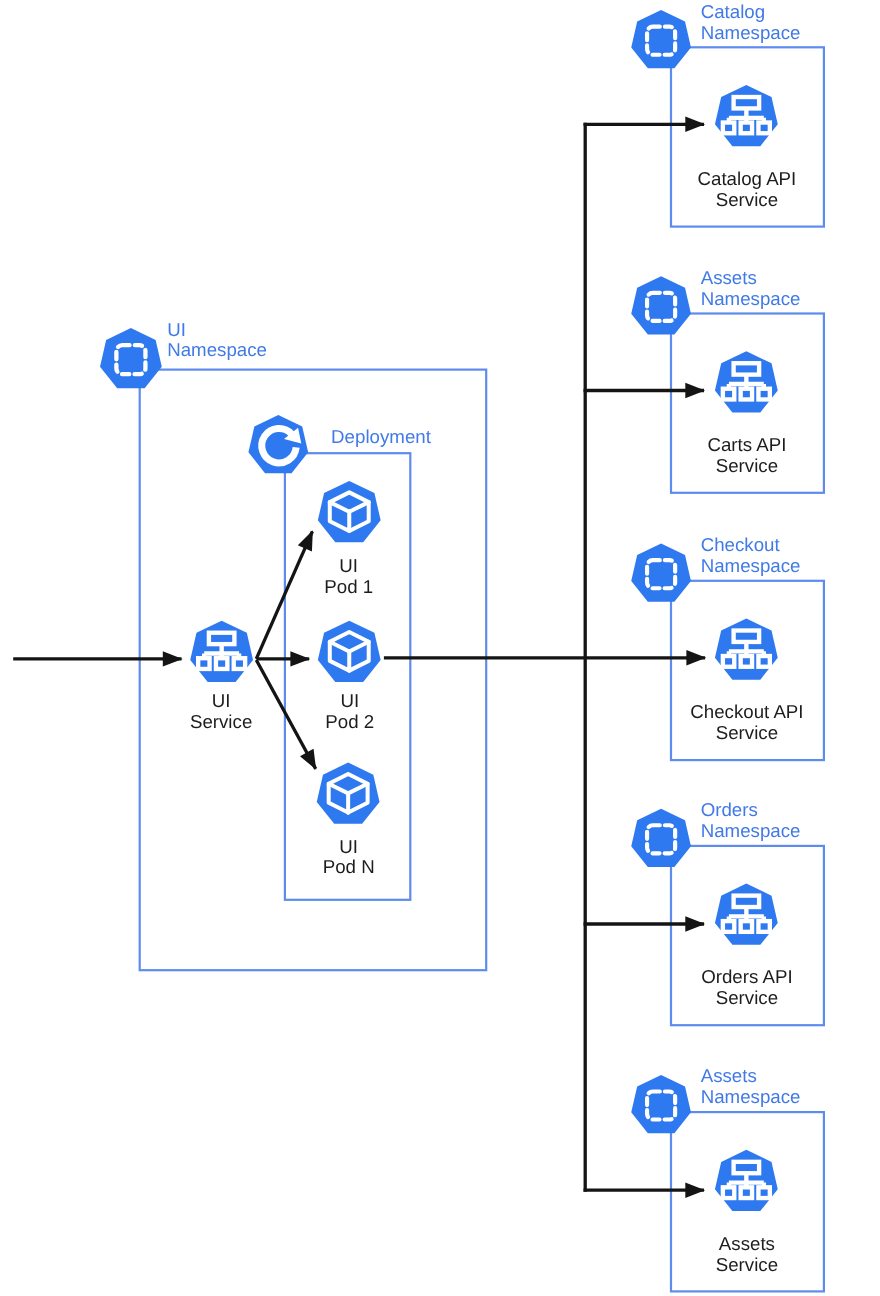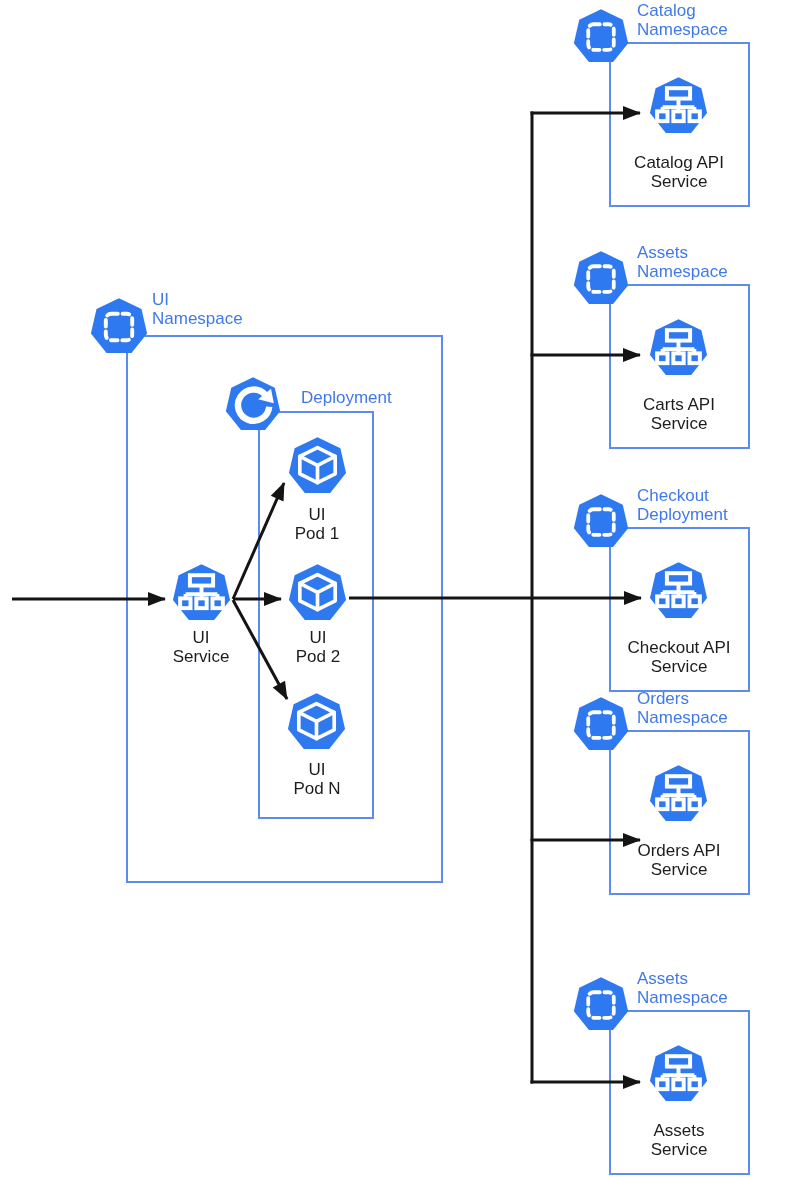--- a/index.html
+++ b/index.html
@@ -182,30 +182,30 @@
       </svg>
     <div class="node-label ns-label">Carts API
 Service</div>
   </div>
 
   <div class="ns-group" style="top:493px">
     <svg class="k8s-icon ns-hept" viewBox="0 0 100 100">
         <use href="#icon-ns"></use>
       </svg>
     <div class="title ns-title">Checkout
-Deployment</div>
+Namespace</div>
     <div class="box ns-box"></div>
     <svg class="k8s-icon ns-svc" viewBox="0 0 100 100">
         <use href="#icon-svc"></use>
       </svg>
     <div class="node-label ns-label">Checkout API
 Service</div>
   </div>
 
-  <div class="ns-group" style="top:696px">
+  <div class="ns-group" style="top:734px">
     <svg class="k8s-icon ns-hept" viewBox="0 0 100 100">
         <use href="#icon-ns"></use>
       </svg>
     <div class="title ns-title">Orders
 Namespace</div>
     <div class="box ns-box"></div>
     <svg class="k8s-icon ns-svc" viewBox="0 0 100 100">
         <use href="#icon-svc"></use>
       </svg>
     <div class="node-label ns-label">Orders API

